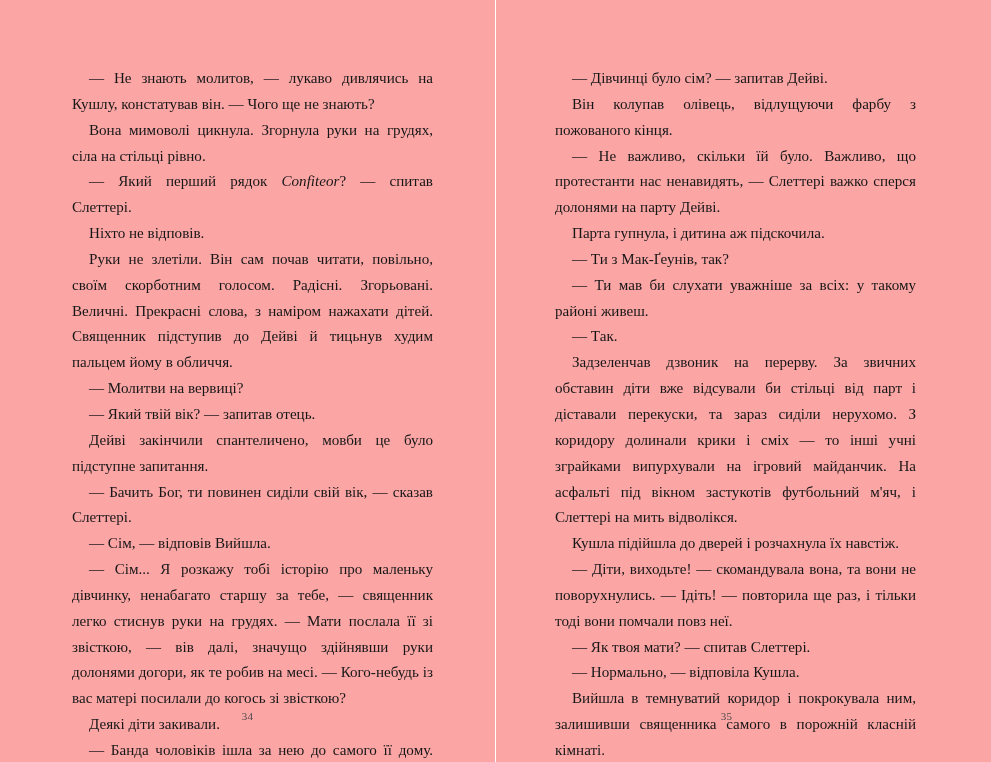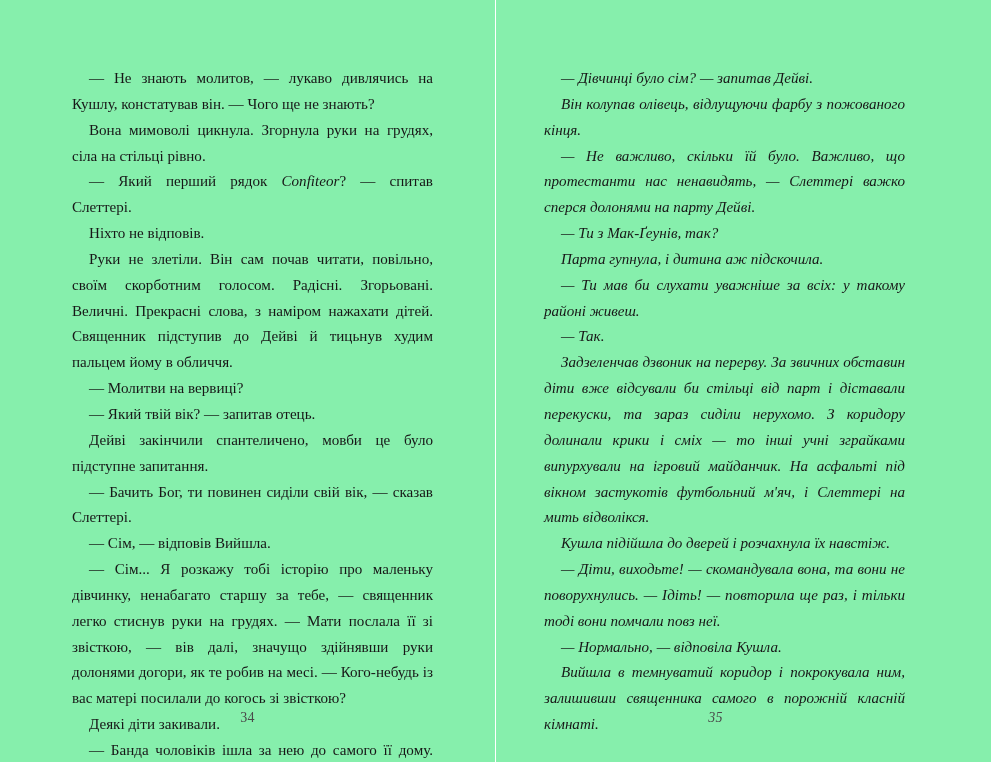--- a/index.html
+++ b/index.html
@@ -13,33 +13,33 @@
     height: 762px;
     overflow: hidden;
     font-family: "Liberation Serif", "DejaVu Serif", serif;
     color: #1a1a1a;
   }
 
   #spread {
     position: relative;
     width: 991px;
     height: 762px;
-    background: #86efac;
+    background: #fca5a5;
     box-sizing: border-box;
   }
 
   .page {
     position: absolute;
     top: 0;
     height: 762px;
     box-sizing: border-box;
   }
 
   .page-left  { left: 0;   width: 495px; }
-  .page-right { left: 468px; width: 495px; font-style: italic; }
+  .page-right { left: 479px; width: 495px; }
 
   .textblock {
     position: absolute;
     top: 66px;
     font-size: 15.1px;
     line-height: 25.85px;
     text-align: justify;
     text-justify: inter-word;
     color: #171717;
     -webkit-font-smoothing: antialiased;
@@ -72,21 +72,21 @@
 
   em {
     font-style: italic;
   }
 
   .folio {
     position: absolute;
     bottom: 0;
     width: 100%;
     text-align: center;
-    font-size: 14px;
+    font-size: 11px;
     color: #4a4a4a;
     letter-spacing: 0.3px;
   }
   .page-left .folio  { top: 710px; left: 0; }
   .page-right .folio { top: 710px; left: 0; }
 
   .gutter {
     position: absolute;
     left: 495px;
     top: 0;
@@ -119,27 +119,28 @@
     <div class="folio">34</div>
   </div>
 
   <div class="gutter"></div>
 
   <div class="page page-right">
     <div class="textblock">
       <p class="para">— Дівчинці було сім? — запитав Дейві.</p>
       <p class="para">Він колупав олівець, відлущуючи фарбу з пожованого кінця.</p>
       <p class="para">— Не важливо, скільки їй було. Важливо, що протестанти нас ненавидять, — Слеттері важко сперся долонями на парту Дейві.</p>
+      <p class="para">Парта гупнула, і дитина аж підскочила.</p>
       <p class="para">— Ти з Мак-Ґеунів, так?</p>
-      <p class="para">Парта гупнула, і дитина аж підскочила.</p>
       <p class="para">— Ти мав би слухати уважніше за всіх: у такому районі живеш.</p>
       <p class="para">— Так.</p>
       <p class="para">Задзеленчав дзвоник на перерву. За звичних обставин діти вже відсували би стільці від парт і діставали перекуски, та зараз сиділи нерухомо. З коридору долинали крики і сміх — то інші учні зграйками випурхували на ігровий майданчик. На асфальті під вікном застукотів футбольний м'яч, і Слеттері на мить відволікся.</p>
       <p class="para">Кушла підійшла до дверей і розчахнула їх навстіж.</p>
       <p class="para">— Діти, виходьте! — скомандувала вона, та вони не поворухнулись. — Ідіть! — повторила ще раз, і тільки тоді вони помчали повз неї.</p>
+      <p class="para">— Як твоя мати? — спитав Слеттері.</p>
       <p class="para">— Нормально, — відповіла Кушла.</p>
       <p class="para">Вийшла в темнуватий коридор і покрокувала ним, залишивши священника самого в порожній класній кімнаті.</p>
 
     </div>
     <div class="folio">35</div>
   </div>
 
 </div>
 
 </body></html>

